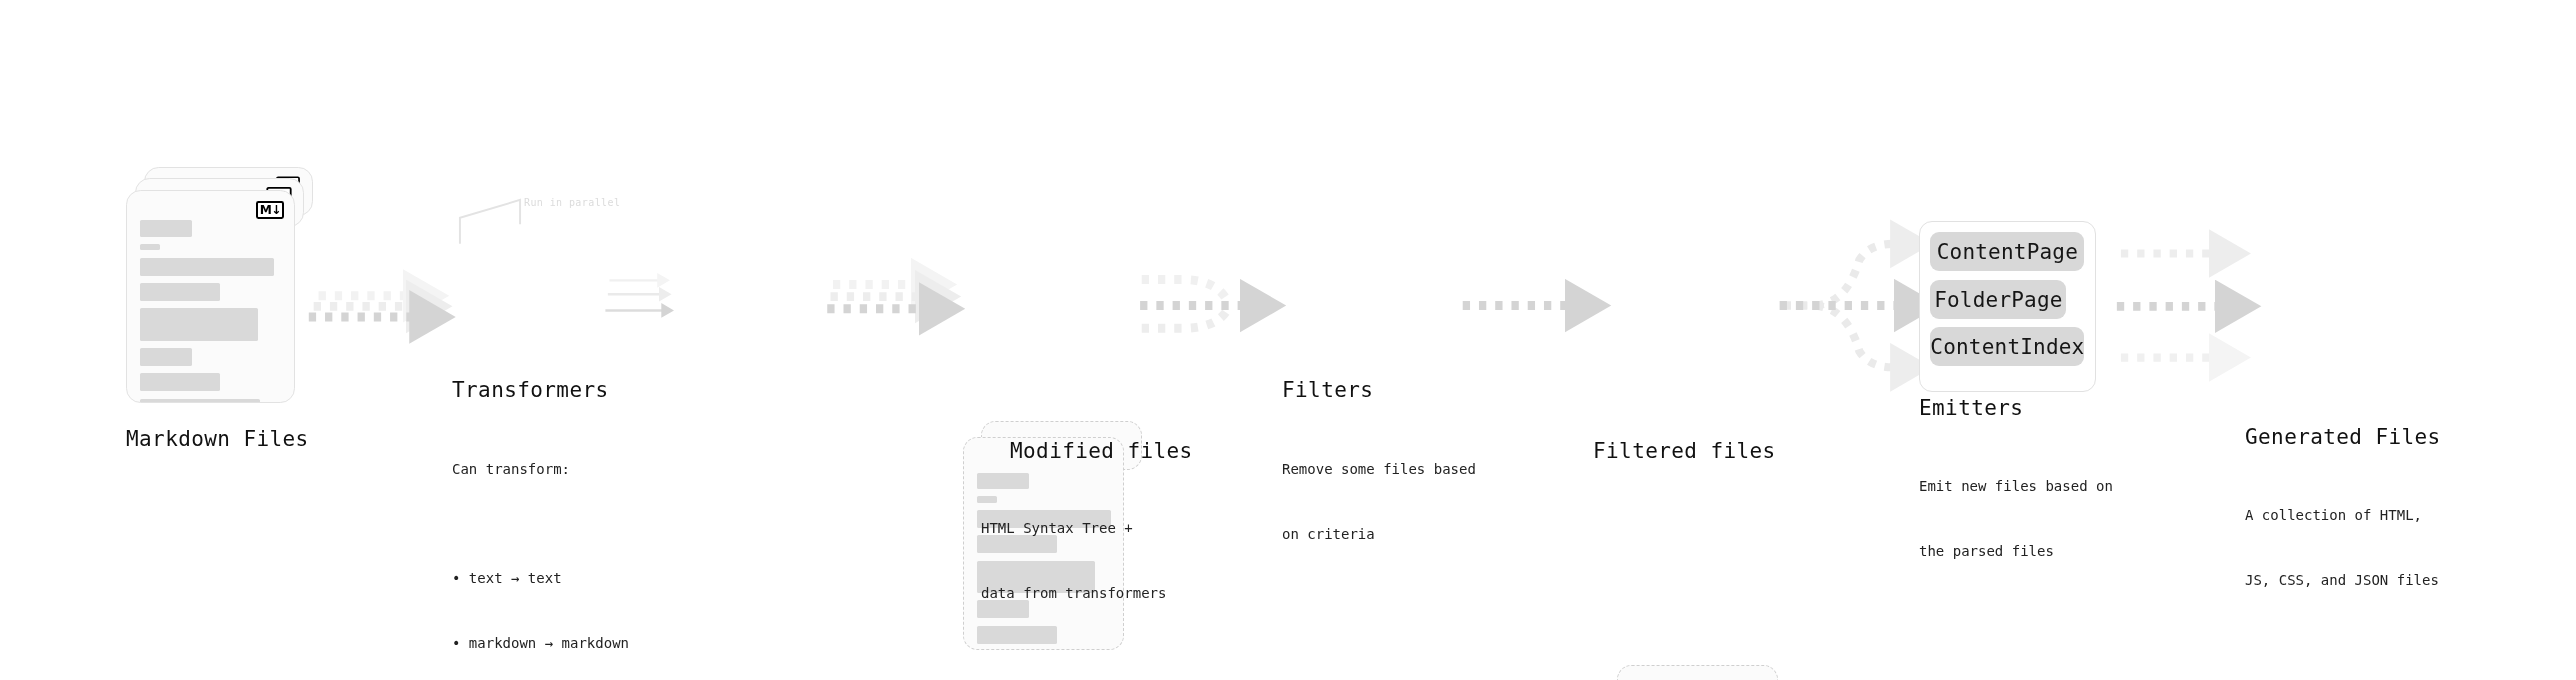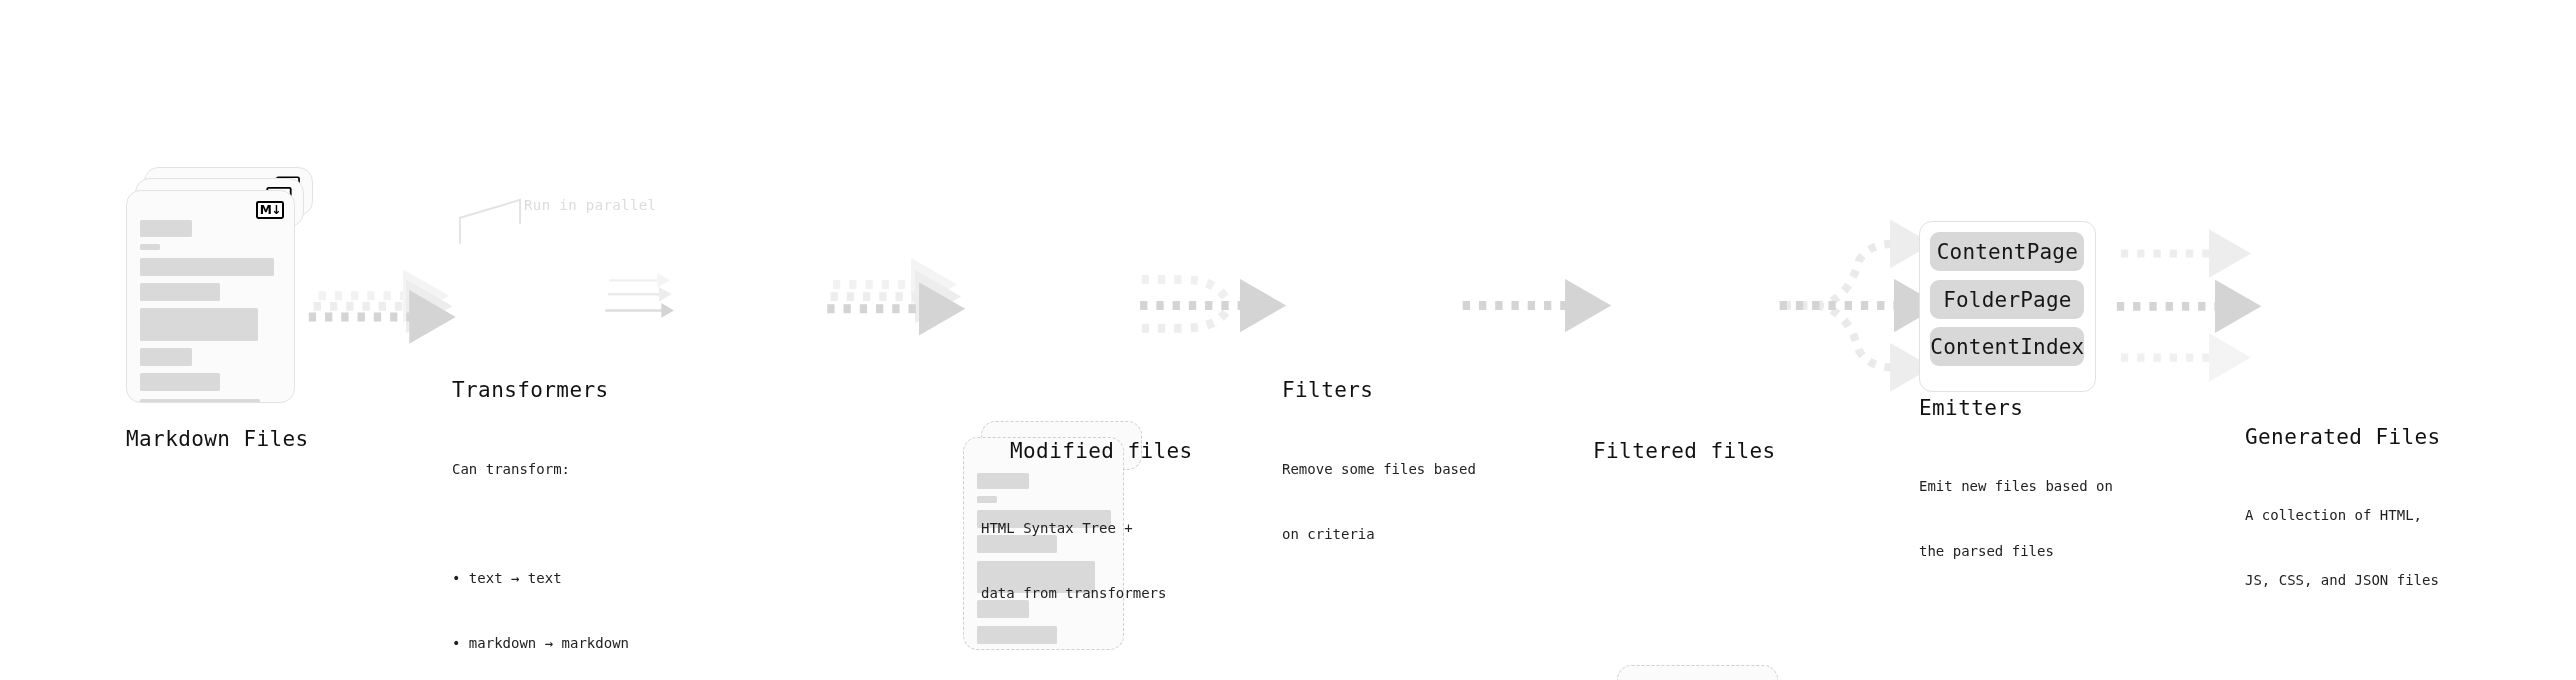--- a/index.html
+++ b/index.html
@@ -103,21 +103,21 @@
   }
   .label-desc {
     position: absolute;
     font-size: 14px;
     line-height: 1.55;
     color: #222222;
     white-space: pre;
   }
   .label-note {
     position: absolute;
-    font-size: 14px;
+    font-size: 10px;
     color: #dcdcdc;
     white-space: nowrap;
     letter-spacing: 0.4px;
   }
   .bullets { margin: 0; padding: 0; list-style: none; }
   .bullets li { white-space: pre; }
   .bullets li::before { content: "• "; }
 
   svg.overlay {
     position: absolute;
@@ -249,21 +249,21 @@
 
   <div class="node doc-stack" style="left:1599px; top:177px; width:187px; height:244px;">
     <div class="doc-card dashed back1" style="top:0px; left:18px; width:161px; height:49px;"></div>
 
   </div>
   <div class="label-title" style="left:1593px; top:439px;">Filtered files</div>
 
   <div class="node" style="left:1919px; top:221px; width:195px; height:179px;">
     <div class="box" style="left:0; top:0; width:177px; height:171px;"></div>
     <div class="chip" style="left:11.4px; top:11.4px; width:154px; height:39px;">ContentPage</div>
-    <div class="chip" style="left:11.4px; top:59px; width:154px; height:39px;">FolderPage</div>
+    <div class="chip" style="left:11.4px; top:59px; width:136px; height:39px;">FolderPage</div>
     <div class="chip" style="left:11.4px; top:106px; width:154px; height:39px;">ContentIndex</div>
   </div>
   <div class="label-title" style="left:1919px; top:396px;">Emitters</div>
   <div class="label-desc" style="left:1919px; top:433px;">
     <div>Emit new files based on</div>
     <div>the parsed files</div>
   </div>
 
   <div class="label-title" style="left:2245px; top:425px;">Generated Files</div>
   <div class="label-desc" style="left:2245px; top:462px;">

